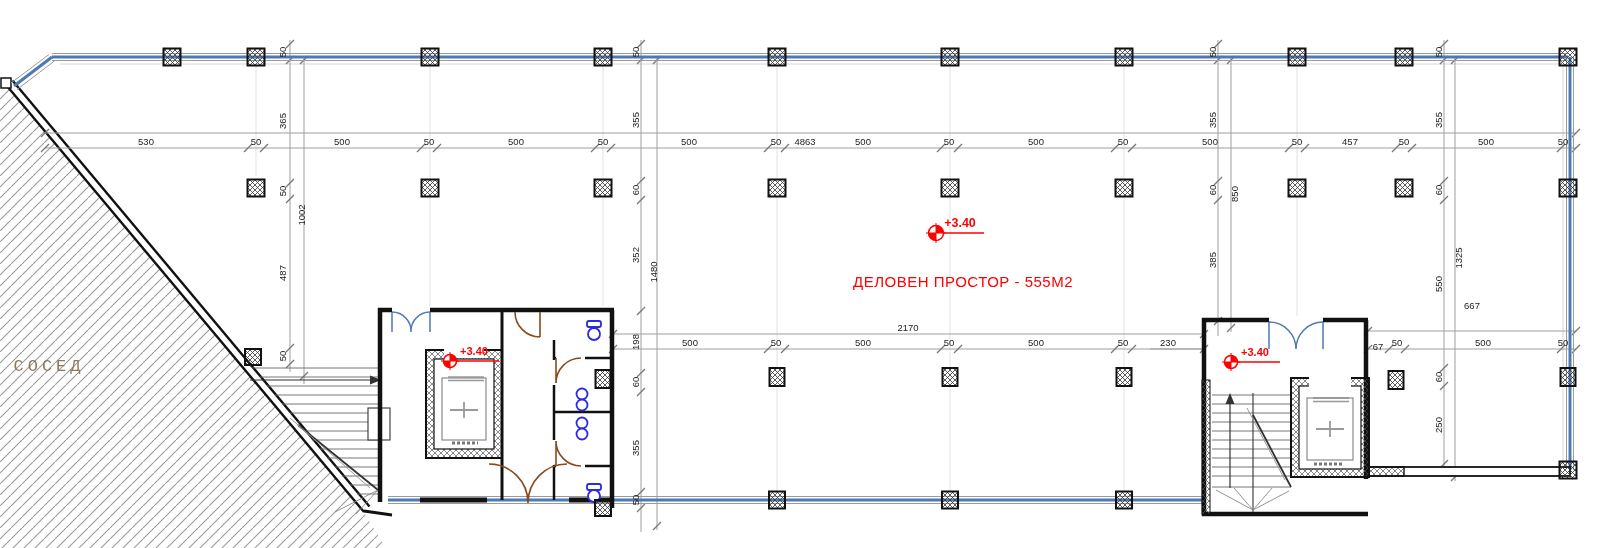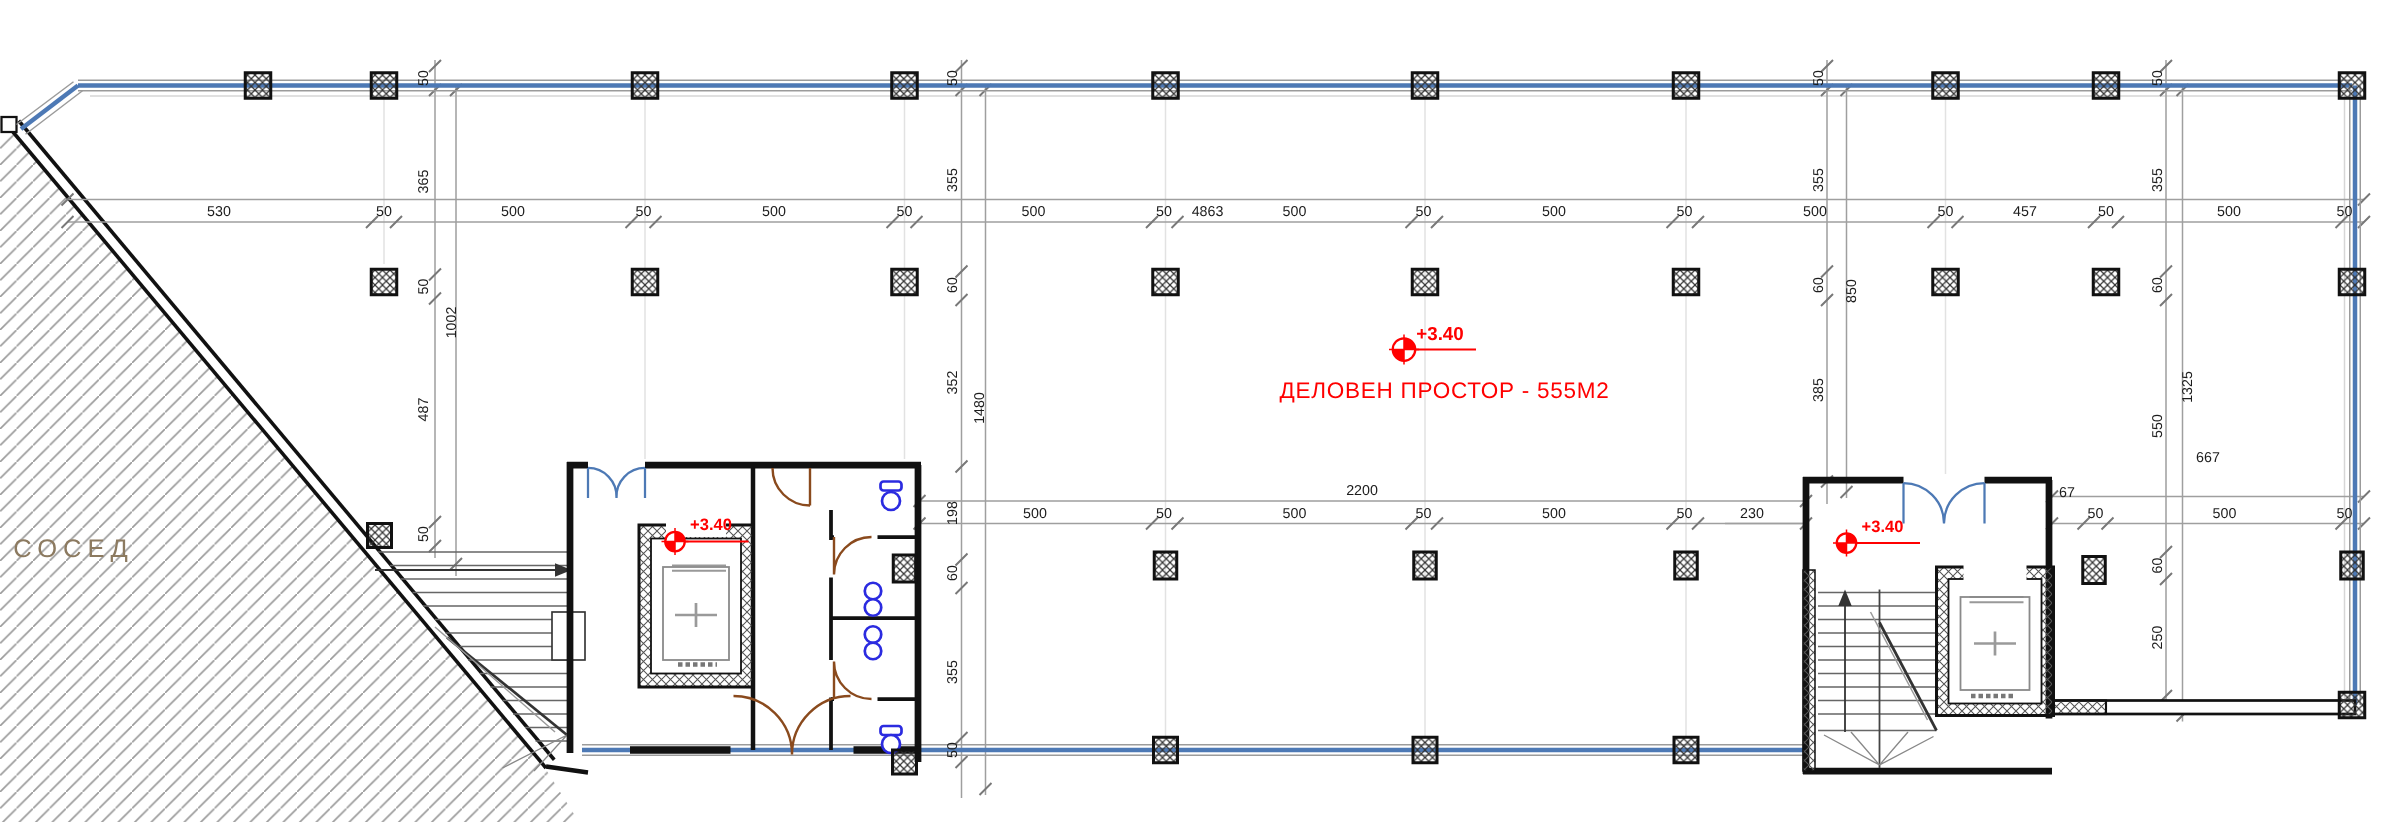--- a/index.html
+++ b/index.html
@@ -6,23 +6,23 @@
   .stage{position:relative;width:1600px;height:548px;background:#fff;overflow:hidden;
          font-family:"Liberation Sans",sans-serif;}
   .stage svg{position:absolute;left:0;top:0;}
   .dim{position:absolute;font-size:9.5px;color:#1c1c1c;white-space:nowrap;
        transform:translate(-50%,-50%);line-height:1;}
   .dim.rot{transform:translate(-50%,-50%) rotate(-90deg);}
   .red-lvl{position:absolute;color:#ff0000;font-size:12.5px;font-weight:bold;white-space:nowrap;
        transform:translate(-50%,-50%);line-height:1;}
   .red-lvl.small{font-size:11px;}
   .room-label{position:absolute;color:#ff0000;font-size:15px;white-space:nowrap;
-       transform:translate(-50%,-50%);letter-spacing:.5px;line-height:1;}
+       transform:translate(-50%,-50%);letter-spacing:.5px;line-height:1;margin-top:20px;}
   .neighbor-label{position:absolute;color:#8c7a60;font-size:17px;letter-spacing:4px;
-       white-space:nowrap;transform:translate(-50%,-50%);line-height:1;}
+       white-space:nowrap;transform:translate(-50%,-50%);line-height:1;font-family:Liberation Mono, monospace;}
 </style>
 </head>
 <body>
 
 <div class="stage">
 
 <svg width="1600" height="548" viewBox="0 0 1600 548">
   <defs>
     <pattern id="ph-diag" width="11" height="11" patternUnits="userSpaceOnUse">
       <path d="M0,11 L11,0" stroke="#9a9a9a" stroke-width="1.1" fill="none"></path>
@@ -255,21 +255,21 @@
   </g>
 </svg>
 
 <div class="neighbor-label" style="left:49px;top:366px">СОСЕД</div>
 <div class="room-label" style="left:963px;top:261px">ДЕЛОВЕН ПРОСТОР - 555М2</div>
 <div class="red-lvl" style="left:960px;top:223px">+3.40</div>
 <div class="red-lvl small" style="left:474px;top:351px">+3.40</div>
 <div class="red-lvl small" style="left:1255px;top:352px">+3.40</div>
 
 <div class="dim" style="left:805px;top:142px">4863</div>
-<div class="dim" style="left:908px;top:328px">2200</div>
+<div class="dim" style="left:908px;top:328px">2170</div>
 <div class="dim" style="left:1472px;top:306px">667</div>
 <div class="dim rot" style="left:302px;top:215px">1002</div>
 <div class="dim rot" style="left:654px;top:272px">1480</div>
 <div class="dim rot" style="left:1235px;top:194px">850</div>
 <div class="dim rot" style="left:1459px;top:258px">1325</div>
 
 <div class="dim" style="left:146px;top:142px">530</div>
 <div class="dim" style="left:256px;top:142px">50</div>
 <div class="dim" style="left:342px;top:142px">500</div>
 <div class="dim" style="left:429px;top:142px">50</div>
@@ -288,21 +288,21 @@
 <div class="dim" style="left:1486px;top:142px">500</div>
 <div class="dim" style="left:1563px;top:142px">50</div>
 
 <div class="dim" style="left:690px;top:343px">500</div>
 <div class="dim" style="left:776px;top:343px">50</div>
 <div class="dim" style="left:863px;top:343px">500</div>
 <div class="dim" style="left:949px;top:343px">50</div>
 <div class="dim" style="left:1036px;top:343px">500</div>
 <div class="dim" style="left:1123px;top:343px">50</div>
 <div class="dim" style="left:1168px;top:343px">230</div>
-<div class="dim" style="left:1378px;top:329px">67</div>
+<div class="dim" style="left:1378px;top:347px">67</div>
 <div class="dim" style="left:1397px;top:343px">50</div>
 <div class="dim" style="left:1483px;top:343px">500</div>
 <div class="dim" style="left:1563px;top:343px">50</div>
 
 <div class="dim rot" style="left:283px;top:52px">50</div>
 <div class="dim rot" style="left:283px;top:121px">365</div>
 <div class="dim rot" style="left:283px;top:191px">50</div>
 <div class="dim rot" style="left:283px;top:273px">487</div>
 <div class="dim rot" style="left:283px;top:356px">50</div>
 

